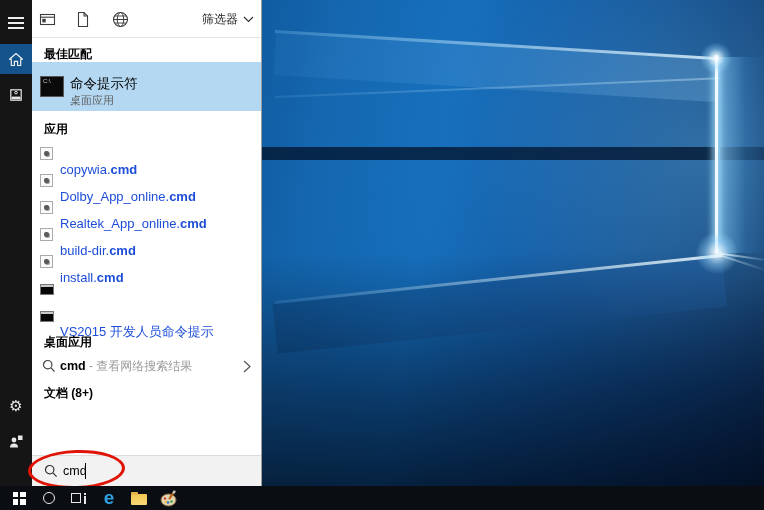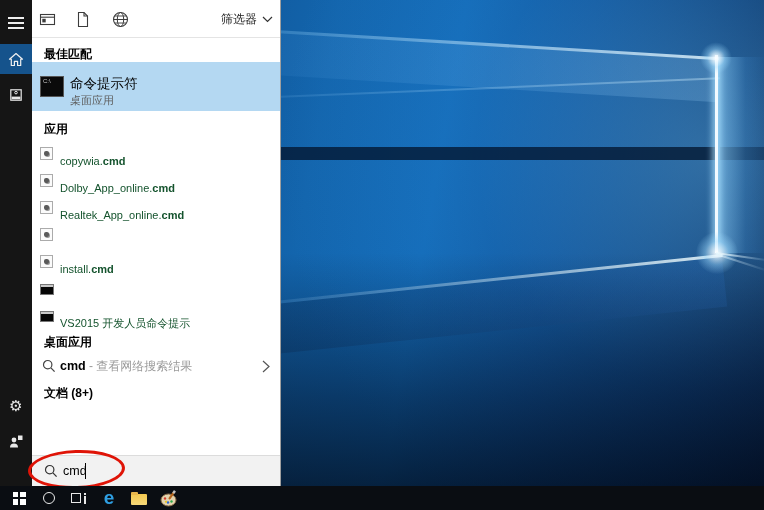--- a/index.html
+++ b/index.html
@@ -47,40 +47,40 @@
   .sb-home{top:44px;}
   .sb-home.active{background:#15538c;}
   .sb-notebook{top:80px;}
   .sb-settings{top:390px;}
   .sb-feedback{top:426px;}
   .burger{width:16px;}
   .burger div{height:2px;background:#eee;margin:3px 0;}
   .gear-glyph{color:#e8e8e8;font-size:15px;line-height:1;}
 
   
-  .panel{position:absolute;left:32px;top:0;width:249px;height:486px;background:#fff;z-index:4;
+  .panel{position:absolute;left:32px;top:0;width:230px;height:486px;background:#fff;z-index:4;
     border-right:1px solid #9f9f9f;}
   .topbar{position:absolute;left:0;top:0;width:100%;height:38px;border-bottom:1px solid #e4e4e4;}
   .tb-icon{position:absolute;top:11px;width:17px;height:17px;cursor:pointer;}
   .tb-apps{left:7px;} .tb-docs{left:42px;} .tb-web{left:80px;}
   .filter{position:absolute;right:7px;top:11px;display:flex;align-items:center;gap:5px;cursor:pointer;}
   .filter-label{font-size:12px;color:#222;}
 
   .sec-header{position:absolute;left:12px;font-size:12px;font-weight:bold;color:#000;}
   .hd-best{top:46px;} .hd-apps{top:121px;} .hd-sugg{top:334px;} .hd-docs{top:385px;}
 
   .best-row{position:absolute;left:0;top:62px;width:100%;height:49px;background:#b4d8f2;cursor:pointer;padding-left:41px;}
   .bm-icon{position:absolute;left:8px;top:14px;width:24px;height:21px;background:#0a0a0a;
     border:1px solid #565656;}
   .bm-icon span{position:absolute;left:2px;top:1px;font-size:6px;color:#c8c8c8;letter-spacing:0;}
   .bm-title{position:absolute;left:38px;top:13px;font-size:13.5px;color:#000;}
   .bm-sub{position:absolute;left:38px;top:31px;font-size:11px;color:#5f5f5f;}
 
   .app-row{position:absolute;left:0;width:100%;height:27px;cursor:pointer;}
-  .app-row .txt{position:absolute;left:28px;top:8px;line-height:27px;font-size:11px;color:#14532d;white-space:nowrap;}
+  .app-row .txt{position:absolute;left:28px;top:16px;line-height:27px;font-size:13px;color:#1d4ed8;white-space:nowrap;}
   .app-row .txt b{font-weight:bold;}
   .cmdfile-icon{position:absolute;left:8px;top:7px;width:13px;height:13px;background:#fbfbfb;
     border:1px solid #ababab;}
   .cmdfile-icon::after{content:"";position:absolute;left:3px;top:3px;width:5px;height:5px;
     background:#5a5a5a;border-radius:2px;box-shadow:1px 1px 0 #9a9a9a;}
   .console-icon{position:absolute;left:8px;top:9px;width:14px;height:11px;background:#060606;
     border:1px solid #777;box-shadow:inset 0 2px 0 #c9c9c9;}
 
   .sugg-row{position:absolute;left:0;top:353px;width:100%;height:27px;cursor:pointer;padding-left:8px;}
   .sugg-row .txt{position:absolute;left:28px;line-height:27px;font-size:12.5px;white-space:nowrap;}
@@ -225,20 +225,21 @@
     <div class="app-row" style="top:167px">
       <div class="cmdfile-icon"></div>
       <div class="txt"><span>Dolby_App_online.</span><b>cmd</b></div>
     </div>
     <div class="app-row" style="top:194px">
       <div class="cmdfile-icon"></div>
       <div class="txt"><span>Realtek_App_online.</span><b>cmd</b></div>
     </div>
     <div class="app-row" style="top:221px">
       <div class="cmdfile-icon"></div>
+      <div class="txt"><span>build-dir.</span><b>cmd</b></div>
     </div>
     <div class="app-row" style="top:248px">
       <div class="cmdfile-icon"></div>
       <div class="txt"><span>install.</span><b>cmd</b></div>
     </div>
     <div class="app-row" style="top:275px">
       <div class="console-icon"></div>
     </div>
     <div class="app-row" style="top:302px">
       <div class="console-icon"></div>

